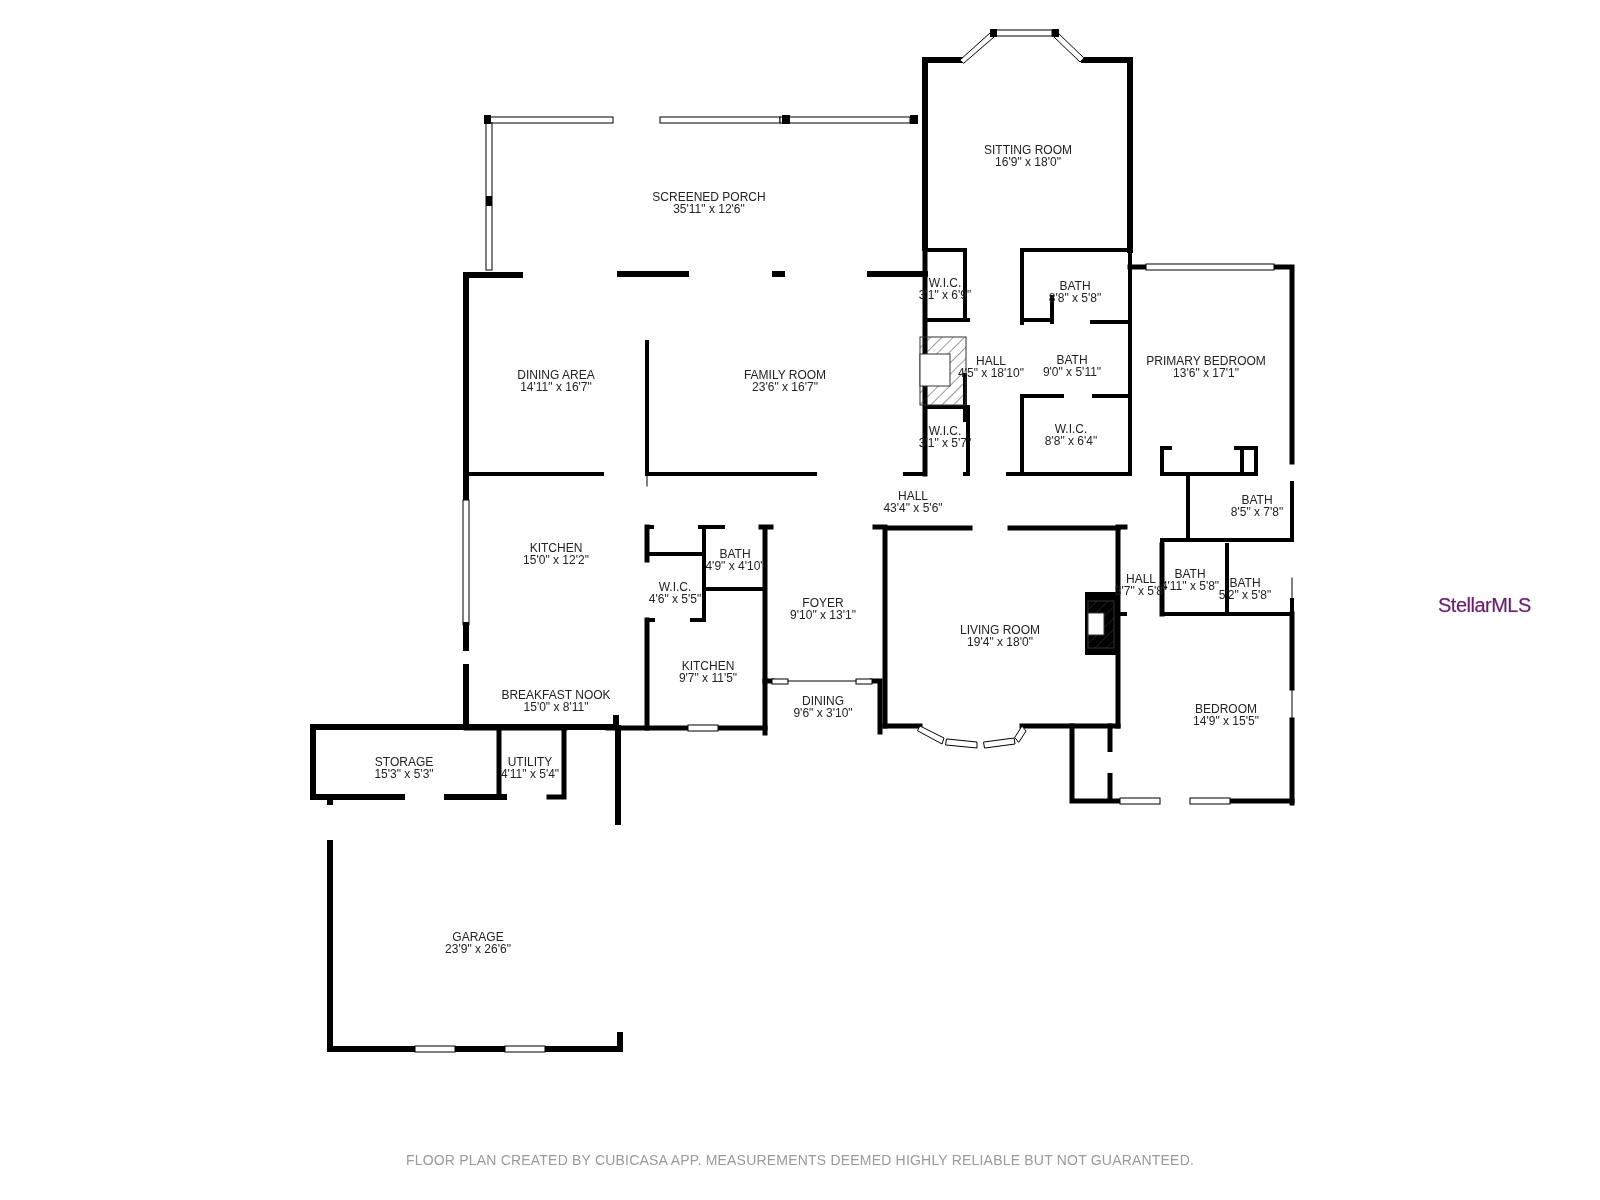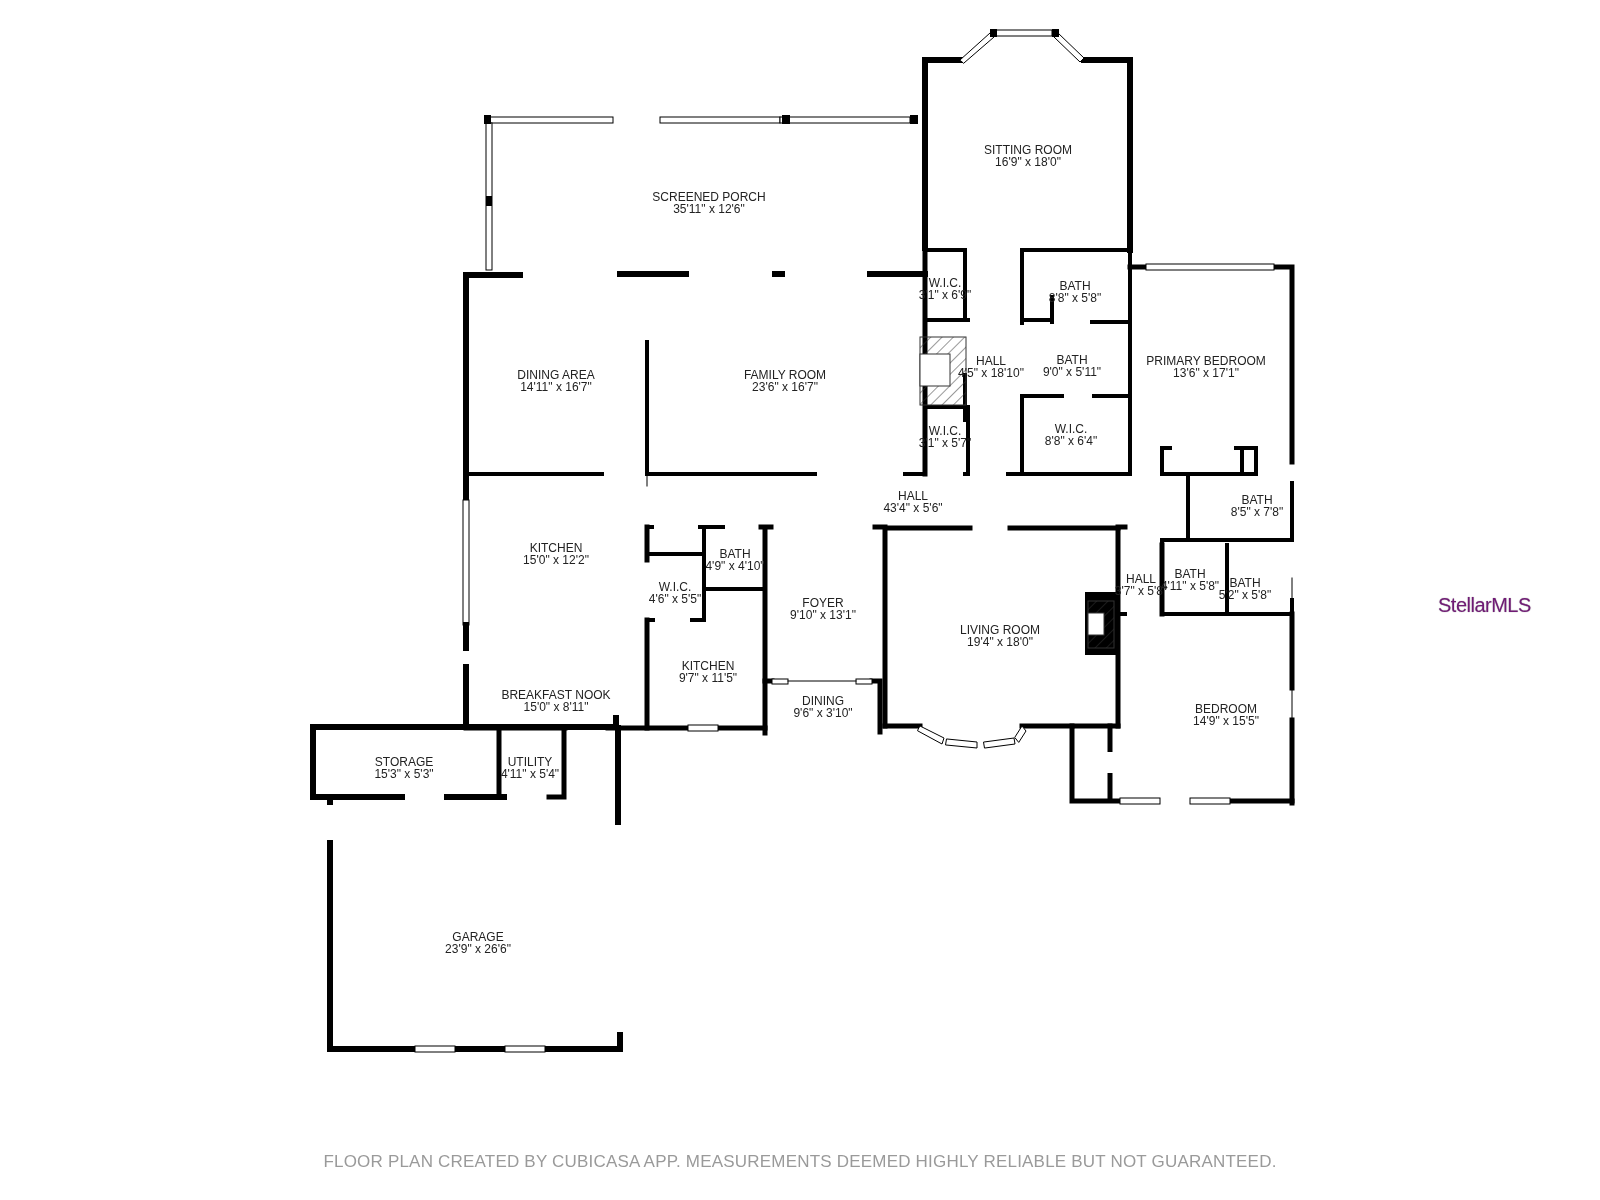--- a/index.html
+++ b/index.html
@@ -3,21 +3,21 @@
   <meta charset="utf-8">
   <style>
     html, body { margin: 0; padding: 0; background: #ffffff; }
     body { width: 1600px; height: 1200px; position: relative; overflow: hidden;
            font-family: "Liberation Sans", "DejaVu Sans", sans-serif; }
     #plan { position: absolute; left: 0; top: 0; width: 1600px; height: 1200px; }
     .room-label { position: absolute; transform: translate(-50%, -50%); text-align: center;
                   color: #222; font-size: 12px; line-height: 12px; white-space: nowrap; }
     .room-label .name, .room-label .dims { display: block; }
     .footer { position: absolute; left: 0; width: 1600px; top: 1152px; text-align: center;
-              font-size: 17px; color: #9a9a9a; letter-spacing: 0.2px; }
+              font-size: 14px; color: #9a9a9a; letter-spacing: 0.2px; }
     .watermark { position: absolute; left: 1438px; top: 594px; font-size: 20px; color: #701a75;
                  text-shadow: 0 0 1px #bdbdbd, 0 0 1px #bdbdbd; letter-spacing: -0.5px; }
   </style>
 </head>
 <body>
 
 <svg id="plan" viewBox="0 0 1600 1200" xmlns="http://www.w3.org/2000/svg">
   <defs>
     <pattern id="hatch" patternUnits="userSpaceOnUse" width="8" height="8" patternTransform="rotate(45)">
       <line x1="0" y1="0" x2="0" y2="8" stroke="#333" stroke-width="1"></line>

